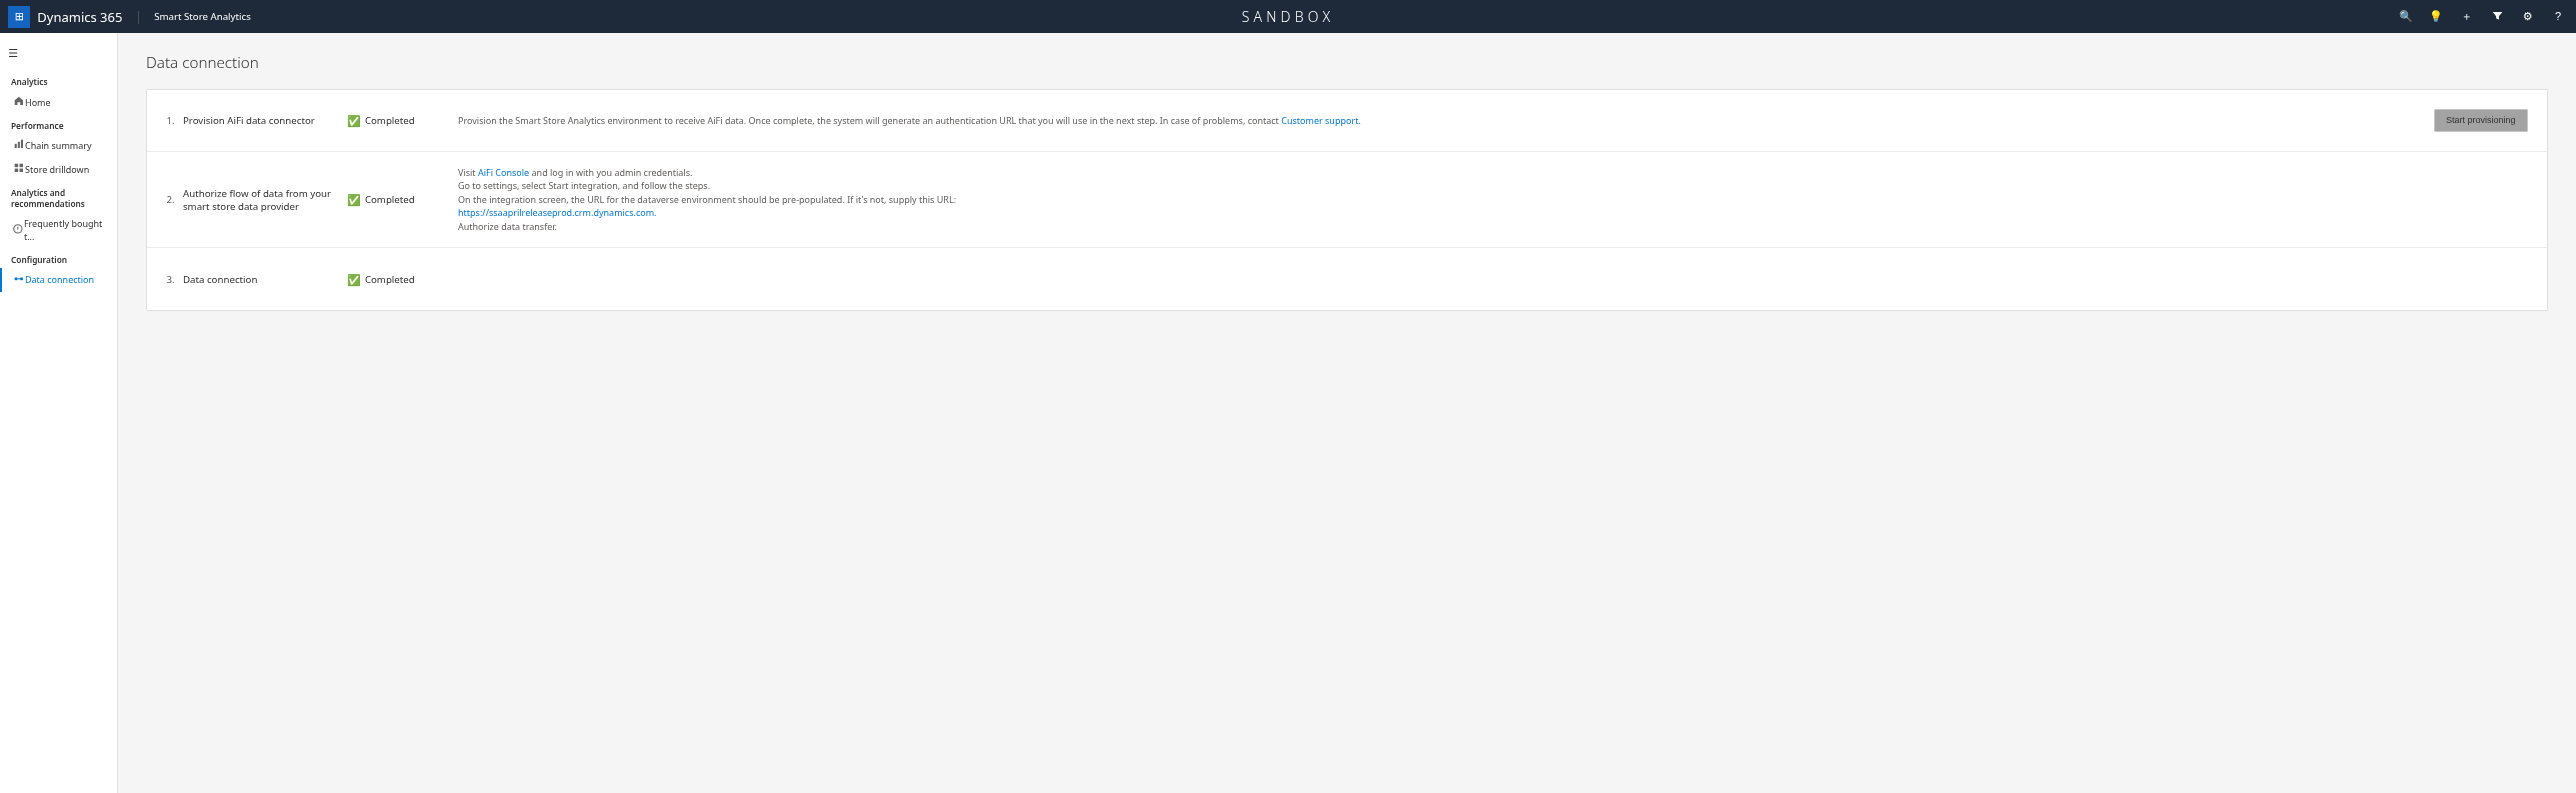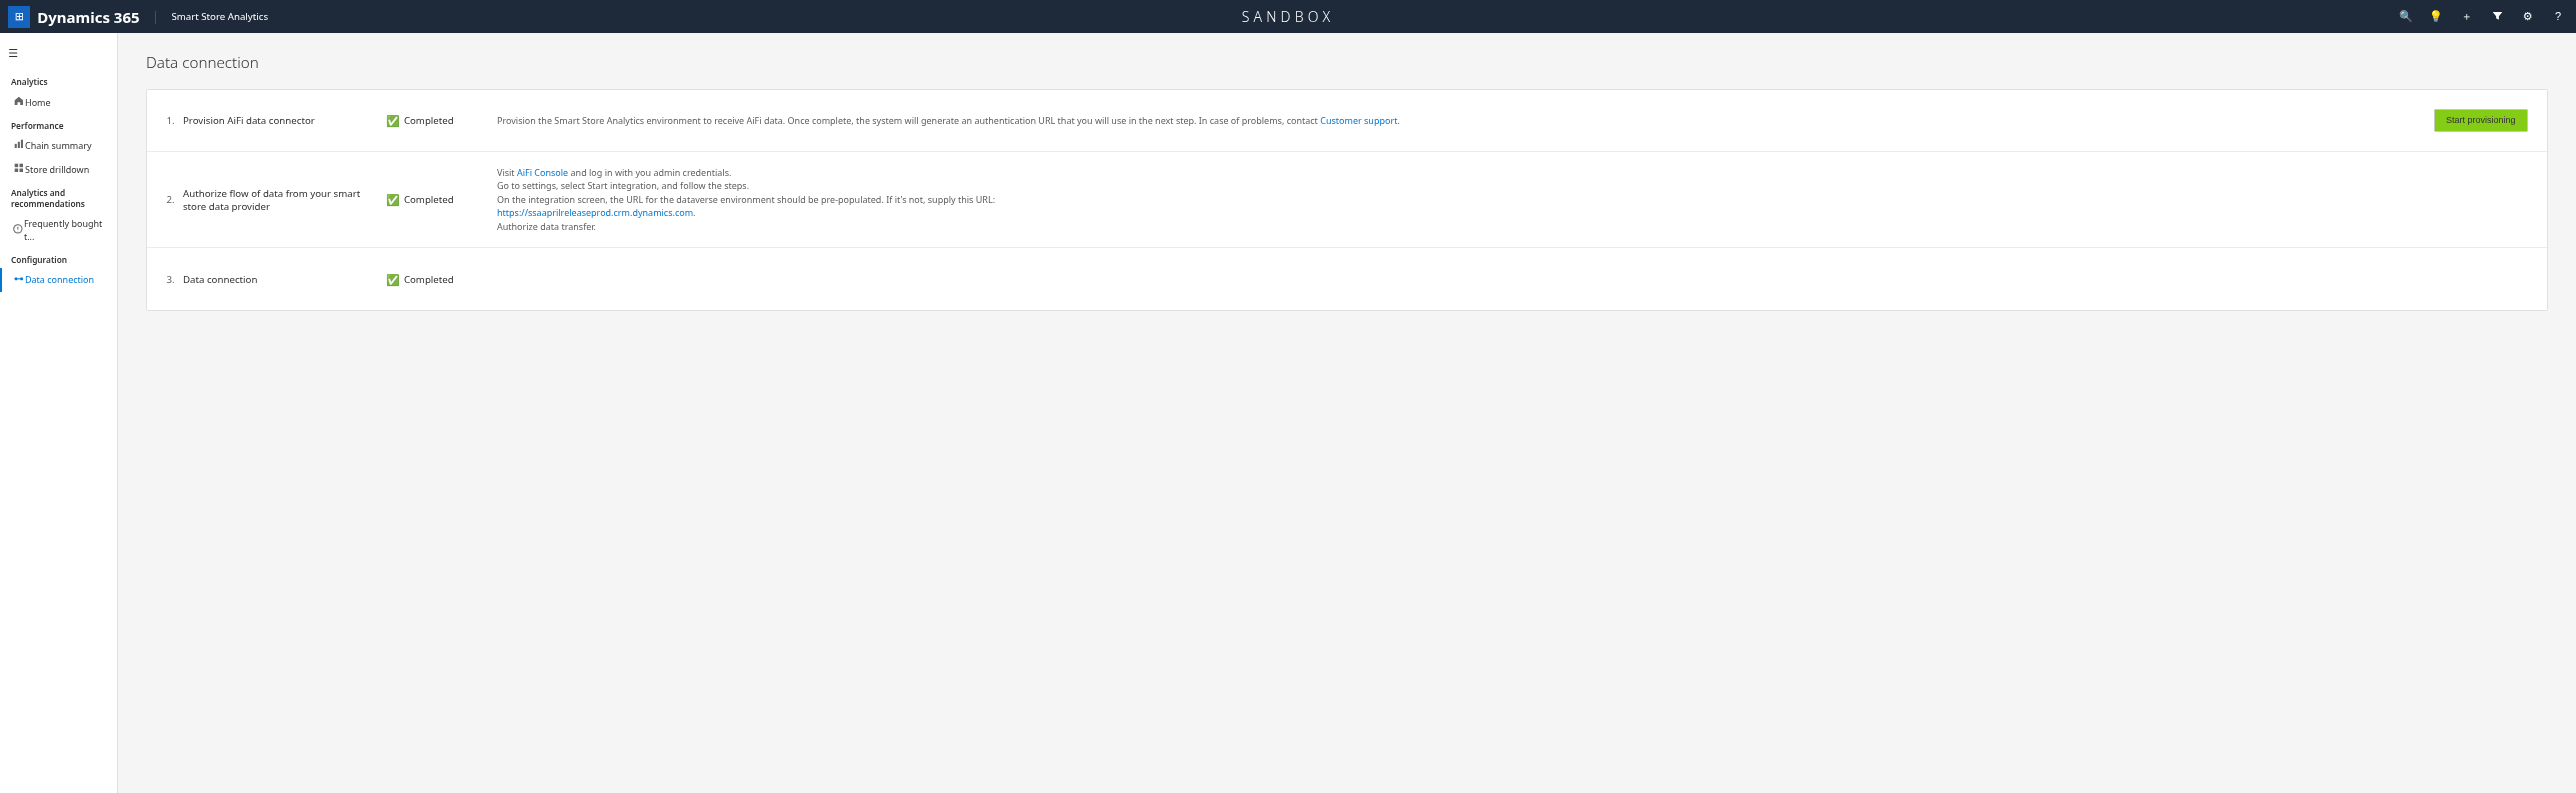--- a/index.html
+++ b/index.html
@@ -28,22 +28,22 @@
       width: 22px;
       height: 22px;
       display: flex;
       align-items: center;
       justify-content: center;
       cursor: pointer;
       font-size: 11px;
     }
     .topbar-brand {
       color: white;
-      font-size: 15px;
-      font-weight: 700;
+      font-size: 13px;
+      font-weight: 400;
     }
     .topbar-sep {
       color: #666;
       margin: 0 5.5px;
       font-size: 12.5px;
       font-weight: 300;
     }
     .topbar-app-name {
       color: white;
       font-size: 9.7px;
@@ -171,21 +171,21 @@
     }
     .step-number {
       font-size: 9.7px;
       color: #605e5c;
       width: 16.6px;
       flex-shrink: 0;
     }
     .step-name {
       font-size: 9.7px;
       color: #323130;
-      width: 203px;
+      width: 164px;
       flex-shrink: 0;
     }
     .step-status {
       display: flex;
       align-items: center;
       gap: 4.2px;
       width: 111px;
       flex-shrink: 0;
       font-size: 9.7px;
       color: #323130;
@@ -204,21 +204,21 @@
       color: #0078d4;
       text-decoration: none;
     }
     .step-action {
       width: 125px;
       flex-shrink: 0;
       display: flex;
       justify-content: flex-end;
     }
     .btn-start-provisioning {
-      background: #84cc16;
+      background: #a3a3a3;
       border: 0.7px solid #c8c6c4;
       color: #323130;
       font-size: 9px;
       padding: 5.5px 11px;
       cursor: pointer;
       border-radius: 1.4px;
     }
   </style>
 </head>
 <body>

